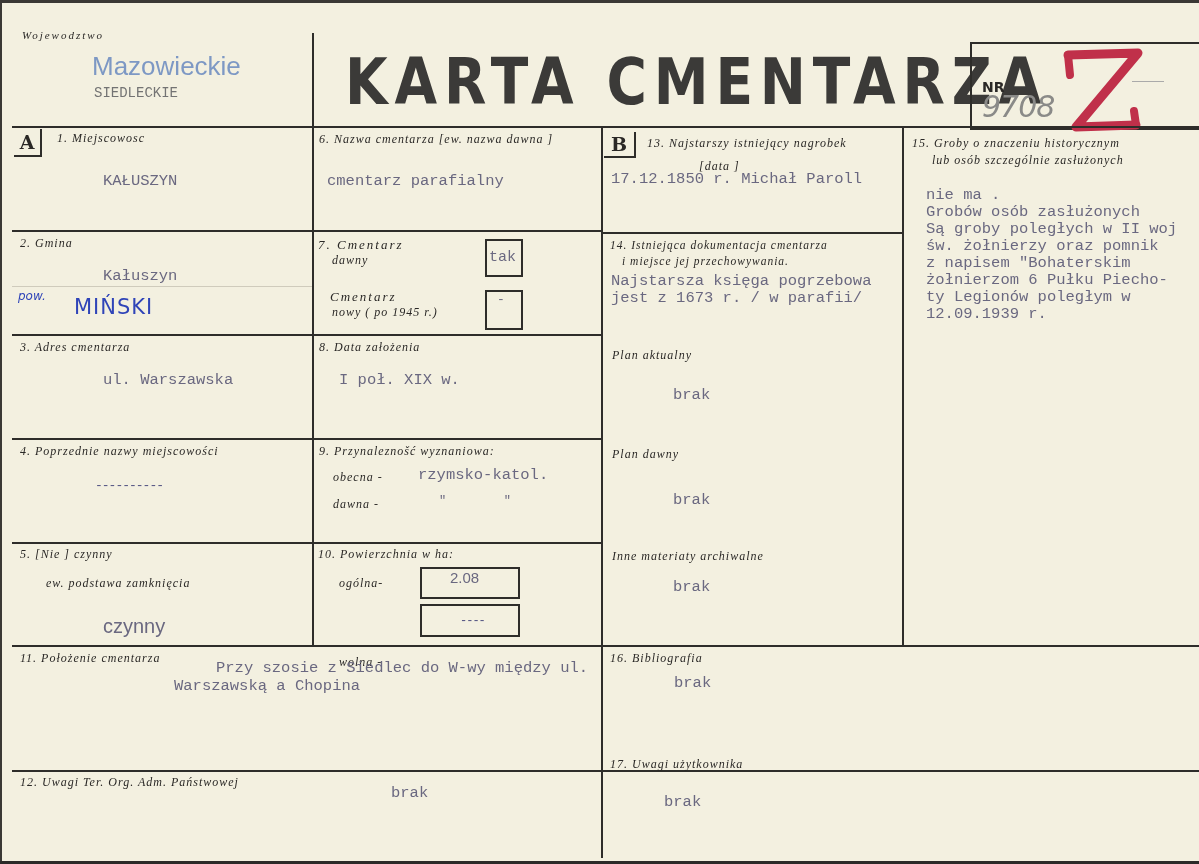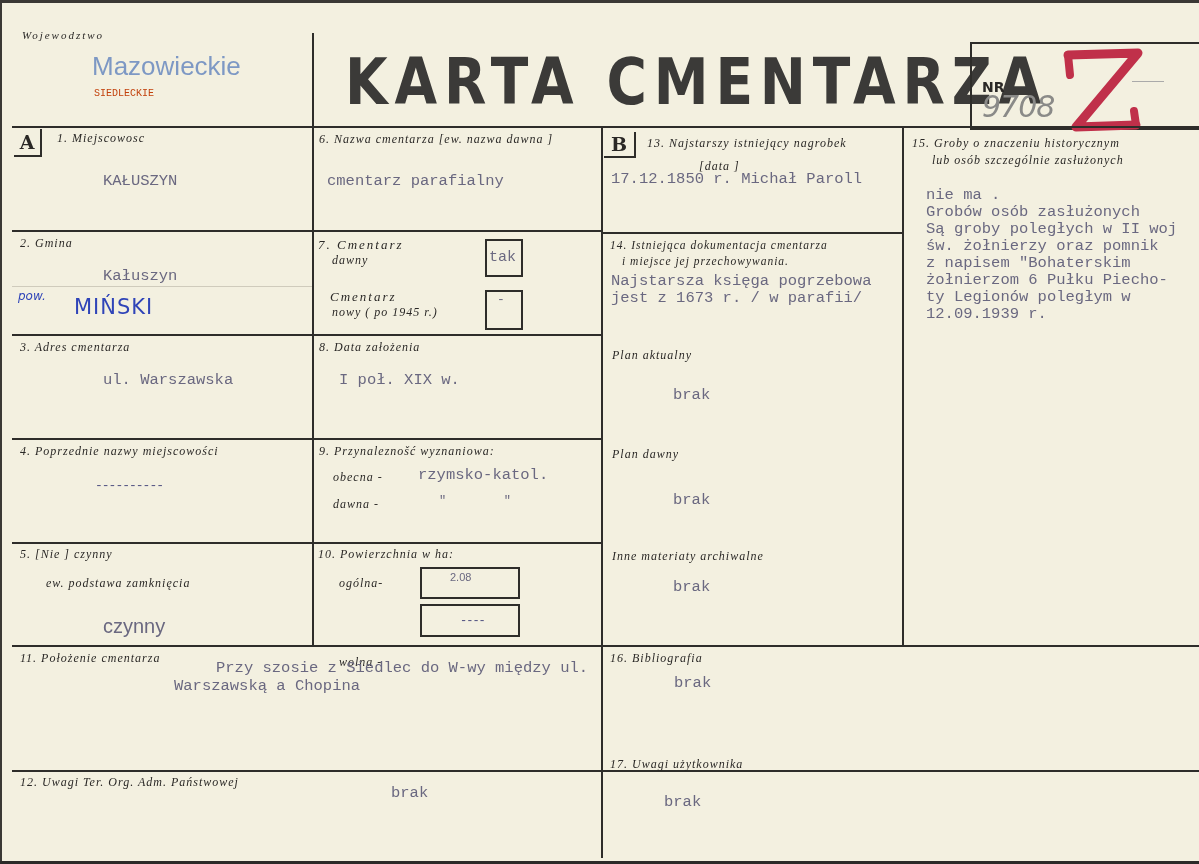--- a/index.html
+++ b/index.html
@@ -17,21 +17,21 @@
   .hand-blue { position:absolute; font-family:"DejaVu Sans", sans-serif; color:#2f44b8; font-style:italic; }
   .nrnum { position:absolute; left:980px; top:86px; font-family:"DejaVu Sans", sans-serif; font-weight:200; font-size:30px; color:#8a8a88; font-style:italic; letter-spacing:-1px; }
 </style>
 </head>
 <body>
 
 <div class="card">
 
   <div class="lbl" style="left:20px;top:26px;font-size:11px;letter-spacing:2px;">Wojewodztwo</div>
   <div class="stamp">Mazowieckie</div>
-  <div class="typ" style="left:92px;top:82px;font-size:10px;color:#c2410c;">SIEDLECKIE</div>
+  <div class="typ" style="left:92px;top:82px;font-size:14px;color:#737373;">SIEDLECKIE</div>
 
   <div class="title">KARTA CMENTARZA</div>
 
   <div class="box" style="left:968px;top:39px;width:228px;height:84px;border-right:none;"></div>
   <div class="lbl" style="left:980px;top:76px;font-family:'DejaVu Sans',sans-serif;font-style:normal;font-weight:bold;font-size:14px;letter-spacing:0;">NR</div>
   <div class="nrnum">9708</div>
   <svg style="position:absolute;left:1058px;top:44px;" width="90" height="90">
     <path d="M8 8 L78 6 L16 80 L76 78" fill="none" stroke="#c0304a" stroke-width="9" stroke-linecap="round" stroke-linejoin="round"></path>
     <path d="M8 8 L10 28" fill="none" stroke="#c0304a" stroke-width="8" stroke-linecap="round"></path>
     <path d="M76 78 L74 64" fill="none" stroke="#c0304a" stroke-width="8" stroke-linecap="round"></path>
@@ -90,21 +90,21 @@
 
   <div class="lbl" style="left:317px;top:441px;">9. Przynaleznošć   wyznaniowa:</div>
   <div class="lbl" style="left:331px;top:467px;">obecna -</div>
   <div class="typ" style="left:416px;top:464px;">rzymsko-katol.</div>
   <div class="lbl" style="left:331px;top:494px;">dawna -</div>
   <div class="typ" style="left:437px;top:490px;font-size:12px;">"        "</div>
 
   <div class="lbl" style="left:316px;top:544px;">10. Powierzchnia   w  ha:</div>
   <div class="lbl" style="left:337px;top:573px;">ogólna-</div>
   <div class="box" style="left:418px;top:564px;width:96px;height:28px;"></div>
-  <div class="typ" style="left:448px;top:566px;font-family:'Liberation Sans',sans-serif;font-size:11px;">2.08</div>
+  <div class="typ" style="left:448px;top:566px;font-family:'Liberation Sans',sans-serif;font-size:15px;">2.08</div>
   <div class="lbl" style="left:337px;top:608px;margin-top:44px;">wolna -</div>
   <div class="box" style="left:418px;top:601px;width:96px;height:29px;"></div>
   <div class="typ" style="left:458px;top:610px;font-size:12px;letter-spacing:-1px;color:#4f5080;">----</div>
 
   <div class="sect" style="left:602px;top:129px;height:24px;line-height:24px;width:30px;">B</div>
 
   <div class="lbl" style="left:645px;top:133px;">13. Najstarszy  istniejący  nagrobek</div>
   <div class="lbl" style="left:697px;top:156px;">[data ]</div>
   <div class="typ" style="left:609px;top:168px;">17.12.1850 r. Michał Paroll</div>
 

